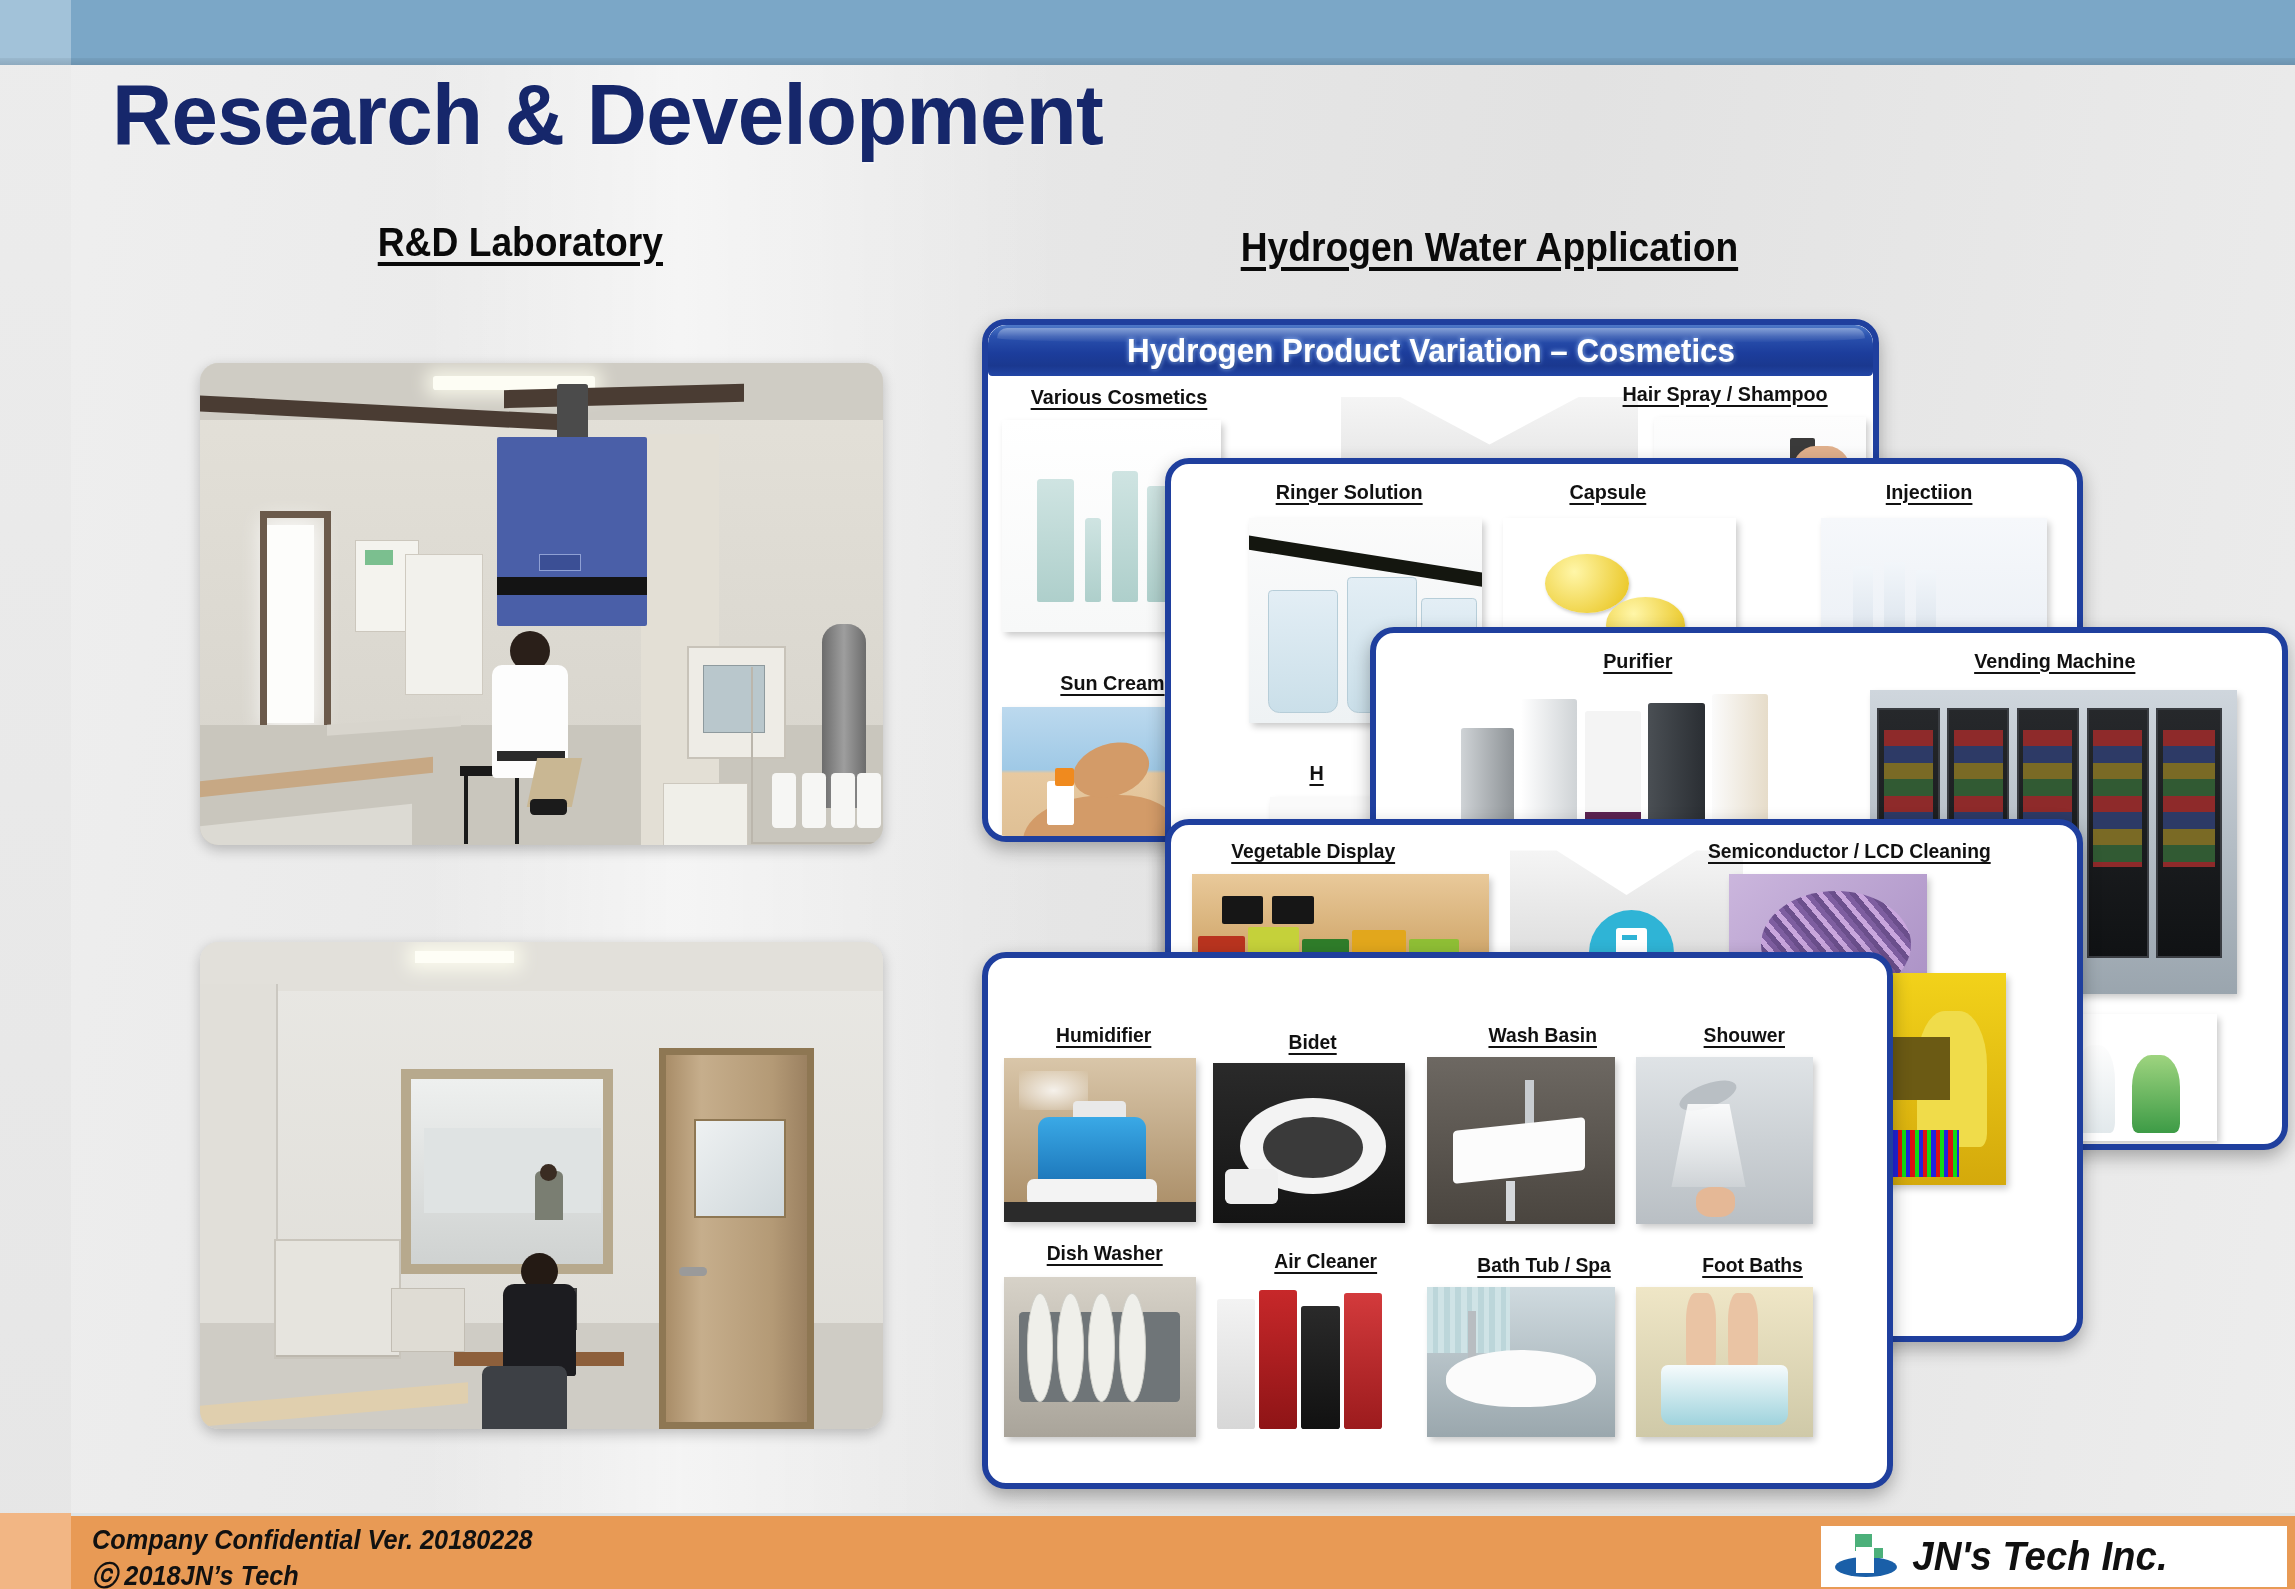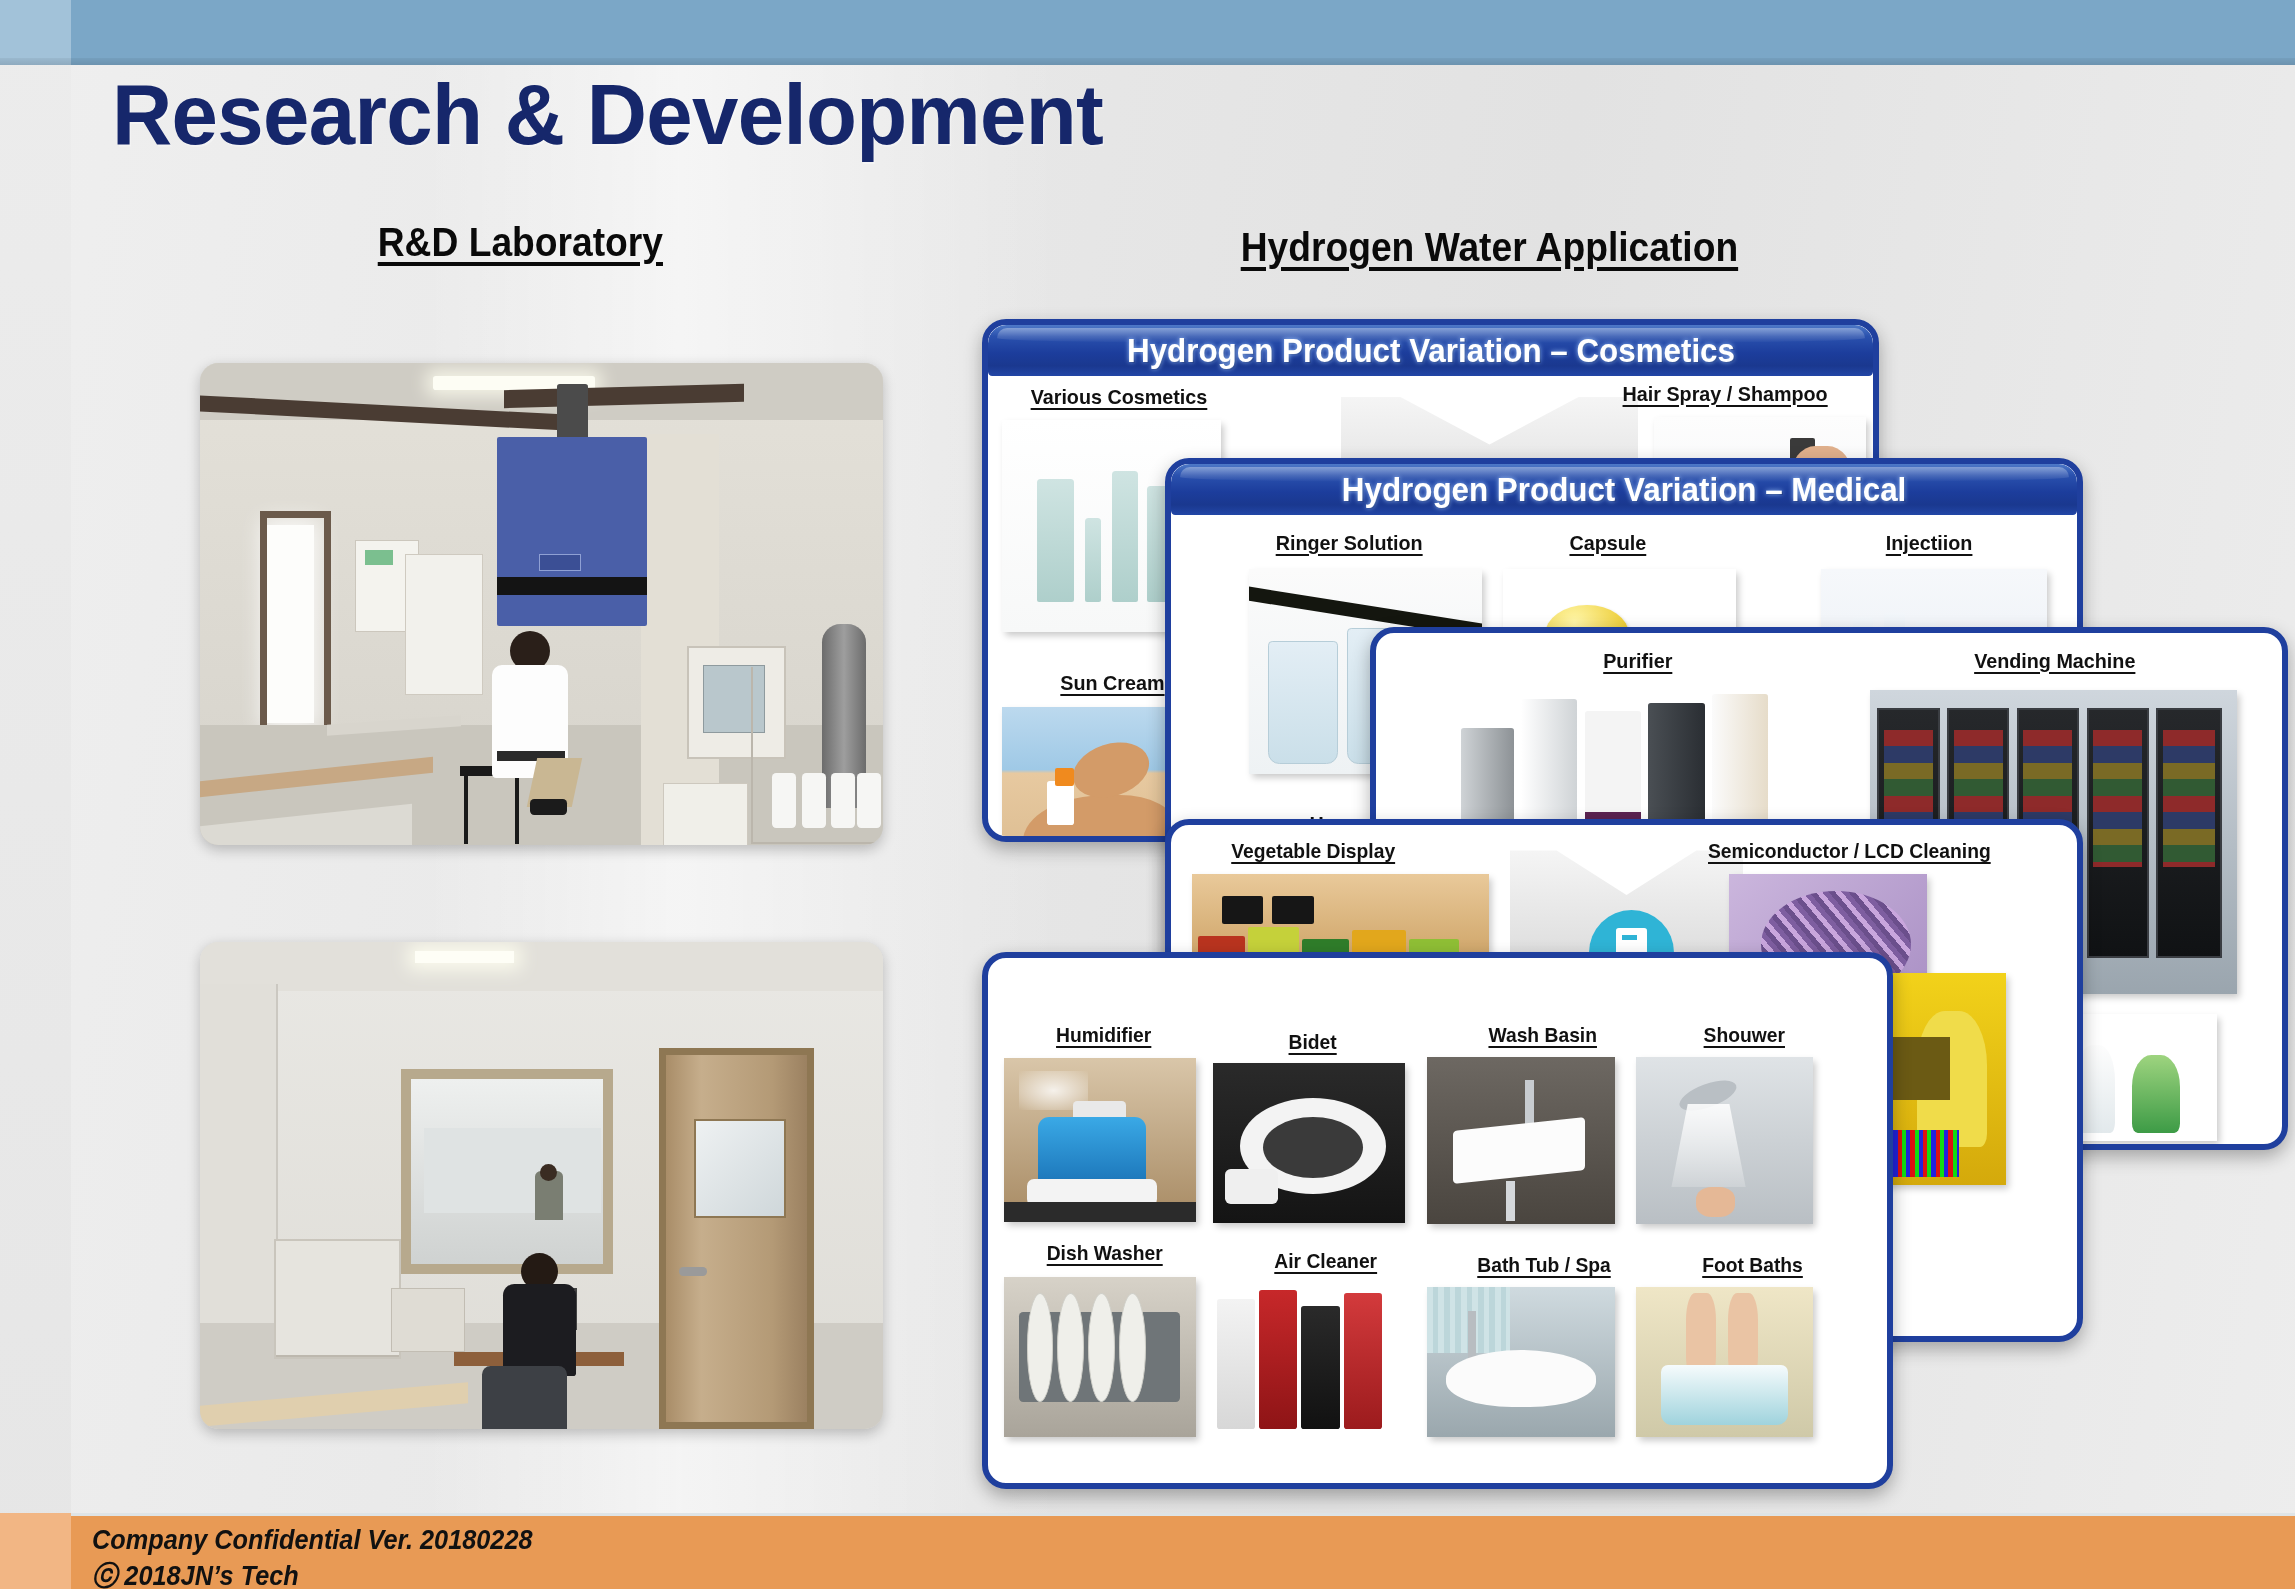--- a/index.html
+++ b/index.html
@@ -432,23 +432,20 @@
             <span class="leg"></span>
             <span class="arm"></span>
             <span class="tube"></span>
             <span class="cap"></span>
           </div>
       </div>
     </div>
   </div>
 
   <div class="card" id="card-med">
-    <div class="card-head">
-      <span class="card-title">Hydrogen Product Variation – Medical</span>
-    </div>
     <div class="card-body">
       <div class="plabel" style="left:100px;top:15.5px;font-size:21px;">Ringer Solution</div>
       <div class="pimg" style="left:78px;top:54px;width:233px;height:205px;">
         <div class="sc med-ringer">
           <span class="rail"></span>
           <span class="bag" style="left:8%;width:30%;height:60%"></span>
           <span class="bag" style="left:42%;width:30%;height:66%"></span>
           <span class="bag" style="left:74%;width:24%;height:56%"></span>
         </div>
       </div>
@@ -662,16 +659,25 @@
 
   <div id="footer">
     <div class="topline"></div>
     <div class="lighter"></div>
 
     <div id="conf">
       <div>Company Confidential Ver. 20180228</div>
       <div>ⓒ 2018JN’s Tech</div>
     </div>
 
+    <div id="logo">
+      <div class="logo-mark">
+        <span class="ellipse"></span>
+        <span class="sq-g1"></span>
+        <span class="sq-g2"></span>
+        <span class="sq-w"></span>
+      </div>
+      <div class="logo-text">JN's Tech Inc.</div>
+    </div>
   </div>
 
 </div>
 
 
 </body></html>

